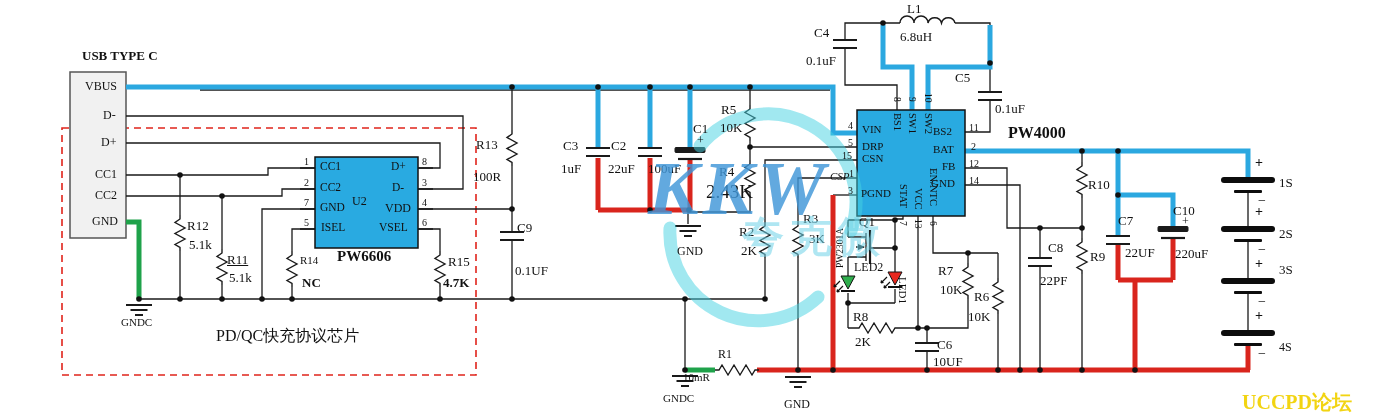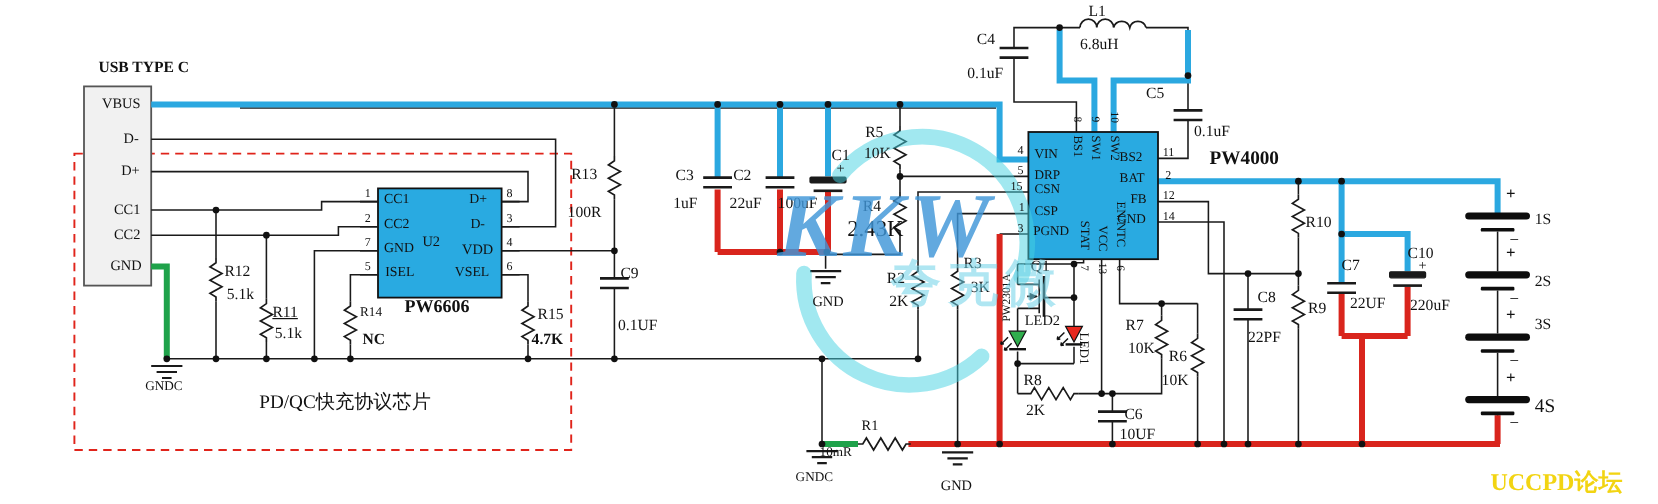--- a/index.html
+++ b/index.html
@@ -287,21 +287,21 @@
 <span class="lbl" style="left:907px;top:2px;font-size:13px;">L1</span>
 <span class="lbl" style="left:900px;top:30px;font-size:13px;">6.8uH</span>
 <span class="lbl" style="left:955px;top:71px;font-size:13px;">C5</span>
 <span class="lbl" style="left:995px;top:102px;font-size:13px;">0.1uF</span>
 
 <span class="lbl b" style="left:1008px;top:125px;font-size:16px;">PW4000</span>
 
 <span class="lbl" style="left:862px;top:124px;font-size:11px;">VIN</span>
 <span class="lbl" style="left:862px;top:141px;font-size:11px;">DRP</span>
 <span class="lbl" style="left:862px;top:153px;font-size:11px;">CSN</span>
-<span class="lbl" style="left:862px;top:171px;font-size:11px;">CSP</span>
+<span class="lbl" style="left:830px;top:171px;font-size:11px;font-style:italic;">CSP</span>
 <span class="lbl" style="left:861px;top:188px;font-size:11px;">PGND</span>
 <span class="lbl" style="left:848px;top:121px;font-size:10px;">4</span>
 <span class="lbl" style="left:848px;top:138px;font-size:10px;">5</span>
 <span class="lbl" style="left:842px;top:151px;font-size:10px;">15</span>
 <span class="lbl" style="left:849px;top:169px;font-size:10px;">1</span>
 <span class="lbl" style="left:848px;top:186px;font-size:10px;">3</span>
 
 <span class="lbl" style="left:933px;top:126px;font-size:11px;">BS2</span>
 <span class="lbl" style="left:933px;top:144px;font-size:11px;">BAT</span>
 <span class="lbl" style="left:942px;top:161px;font-size:11px;">FB</span>
@@ -357,19 +357,19 @@
 <span class="lbl" style="left:1258px;top:194px;font-size:14px;">−</span>
 <span class="lbl" style="left:1279px;top:176px;font-size:13px;">1S</span>
 <span class="lbl b" style="left:1255px;top:205px;font-size:14px;">+</span>
 <span class="lbl" style="left:1258px;top:243px;font-size:14px;">−</span>
 <span class="lbl" style="left:1279px;top:227px;font-size:13px;">2S</span>
 <span class="lbl b" style="left:1255px;top:257px;font-size:14px;">+</span>
 <span class="lbl" style="left:1258px;top:295px;font-size:14px;">−</span>
 <span class="lbl" style="left:1279px;top:263px;font-size:13px;">3S</span>
 <span class="lbl b" style="left:1255px;top:309px;font-size:14px;">+</span>
 <span class="lbl" style="left:1258px;top:347px;font-size:14px;">−</span>
-<span class="lbl" style="left:1279px;top:331px;font-size:16px;">4S</span>
+<span class="lbl" style="left:1279px;top:341px;font-size:12px;">4S</span>
 
 <span class="lbl wm-cn" style="left:742px;top:216px;font-size:42px;">夸克微</span>
 <span class="lbl wm-logo" style="left:648px;top:150px;font-size:76px;">KKW</span>
 <span class="lbl forum" style="left:1242px;top:392px;font-size:20px;">UCCPD论坛</span>
 
 </div>
 
 </body></html>

